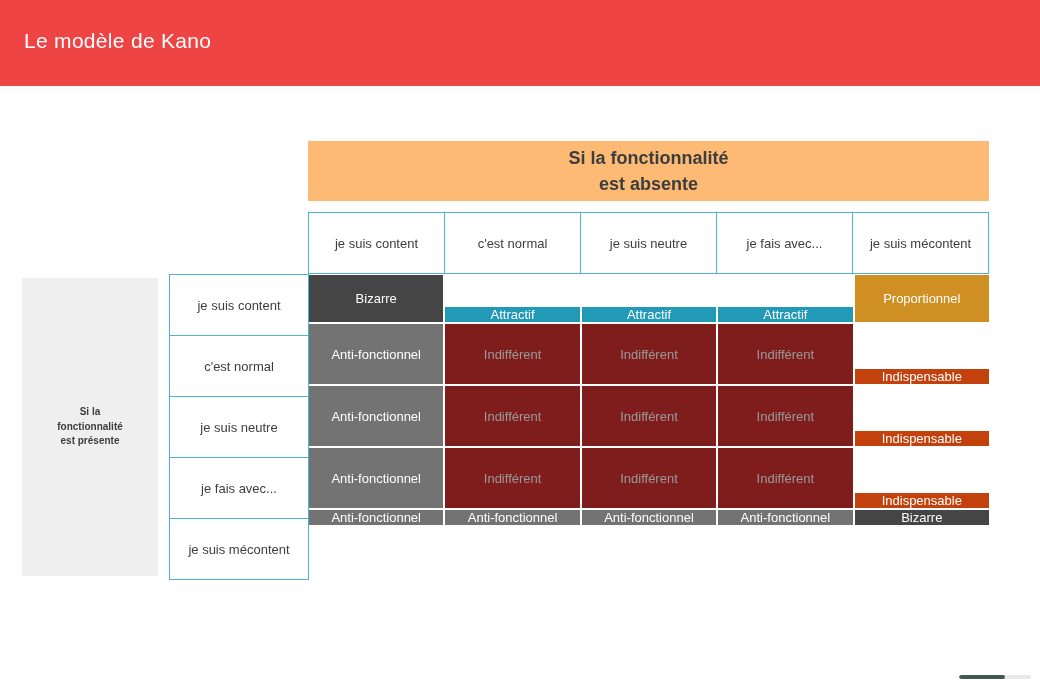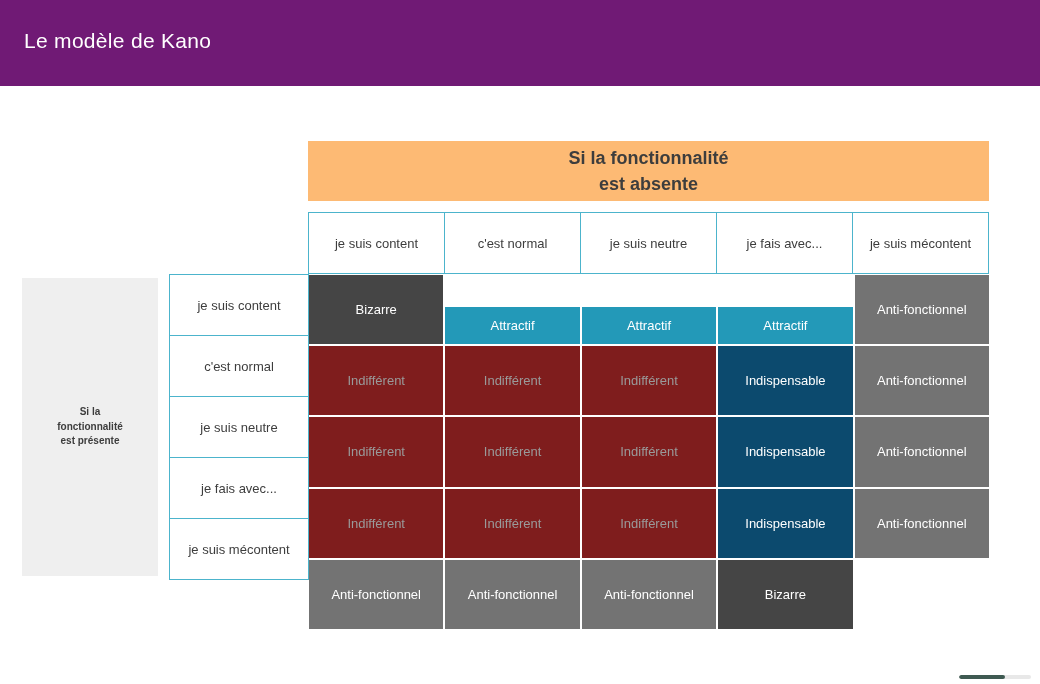--- a/index.html
+++ b/index.html
@@ -15,21 +15,21 @@
     position: relative;
   }
 
   
   .banner {
     position: absolute;
     left: 0;
     top: 0;
     width: 1040px;
     height: 86px;
-    background: #701a75;
+    background: #ef4444;
   }
   .banner-title {
     position: absolute;
     left: 24px;
     top: 29px;
     font-size: 21px;
     color: #ffffff;
     letter-spacing: 0.3px;
     white-space: nowrap;
   }
@@ -122,41 +122,41 @@
     white-space: nowrap;
   }
   .row-header:first-child { margin-top: 0; }
 
   
   .cell-grid {
     position: absolute;
     left: 309px;
     top: 275px;
     width: 680px;
-    height: 354px;
+    height: 234px;
     display: grid;
     grid-template-columns: repeat(5, 1fr);
     grid-template-rows: repeat(5, 1fr);
     gap: 2px;
   }
   .cell {
     display: flex;
     align-items: center;
     justify-content: center;
     font-size: 13px;
     text-align: center;
     white-space: nowrap;
     box-sizing: border-box;
   }
   .cell.bizarre       { background: #454545; color: #ffffff; }
   .cell.attractif     { background: #2399b8; color: #ffffff; margin-top: 32px; }
   .cell.proportionnel { background: #cf8f22; color: #ffffff; }
   .cell.antifonc      { background: #737373; color: #ffffff; }
   .cell.indifferent   { background: #7f1d1d; color: #9a9a9a; }
-  .cell.indispensable { background: #0c4a6e; color: #ffffff; }
+  .cell.indispensable { background: #c2410c; color: #ffffff; margin-top: 45px; }
 
   
   .bottom-indicator {
     position: absolute;
     left: 959px;
     top: 675px;
     width: 72px;
     height: 4px;
     background: #e8e8e8;
     border-radius: 2px;
@@ -205,20 +205,21 @@
   <div class="row-header">je suis neutre</div>
   <div class="row-header">je fais avec...</div>
   <div class="row-header">je suis mécontent</div>
 </div>
 
 <div class="cell-grid">
   <div class="cell bizarre">Bizarre</div>
   <div class="cell attractif">Attractif</div>
   <div class="cell attractif">Attractif</div>
   <div class="cell attractif">Attractif</div>
+  <div class="cell proportionnel">Proportionnel</div>
 
   <div class="cell antifonc">Anti-fonctionnel</div>
   <div class="cell indifferent">Indifférent</div>
   <div class="cell indifferent">Indifférent</div>
   <div class="cell indifferent">Indifférent</div>
   <div class="cell indispensable">Indispensable</div>
 
   <div class="cell antifonc">Anti-fonctionnel</div>
   <div class="cell indifferent">Indifférent</div>
   <div class="cell indifferent">Indifférent</div>

